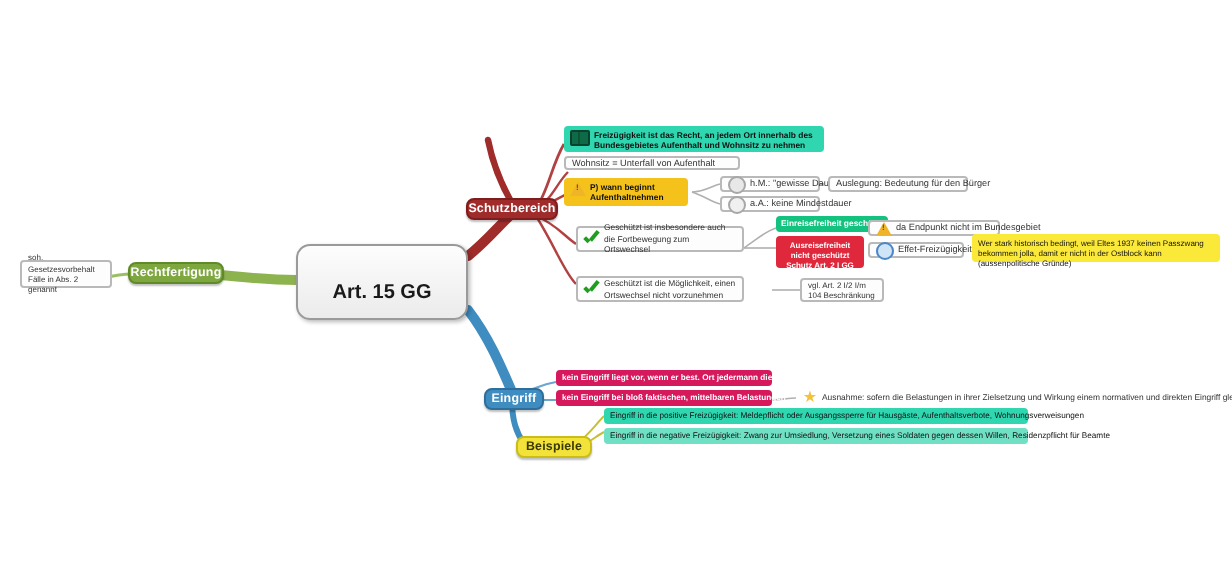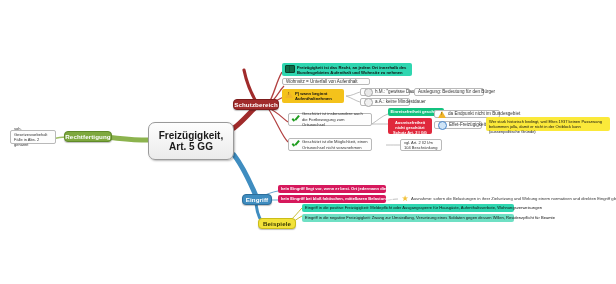--- a/index.html
+++ b/index.html
@@ -113,22 +113,22 @@
     <path d="M262 196 C 268 194, 272 192, 278 191" stroke="#6ba6cf" stroke-width="1" fill="none"></path>
     <path d="M262 200 C 268 200, 272 200, 278 200" stroke="#6ba6cf" stroke-width="1" fill="none"></path>
     <path d="M384 200 C 390 200, 394 199, 398 199" stroke="#b0b0b0" stroke-width=".8" fill="none"></path>
 
     <path d="M288 222 C 294 218, 298 212, 302 208" stroke="#c9bf35" stroke-width="1" fill="none"></path>
     <path d="M288 224 C 294 222, 298 218, 302 216" stroke="#c9bf35" stroke-width="1" fill="none"></path>
   </svg>
 
   <div class="node central">
     <span>
-      <span>Freizügigkeit,</span><br>
-      <span>Art. 5 GG</span>
+      <br>
+      <span>Art. 15 GG</span>
     </span>
   </div>
 
   <div class="node pill green" style="left:64px;top:131px;width:48px;">Rechtfertigung</div>
 
   <div class="node box two" style="left:10px;top:130px;width:46px;height:14px;font-size:4px;">soh. Gesetzesvorbehalt Fälle in Abs. 2 genannt</div>
 
   <div class="node pill dred" style="left:233px;top:99px;width:46px;">Schutzbereich</div>
 
   <div class="node hl teal wrap" style="left:282px;top:63px;width:130px;height:13px;">

